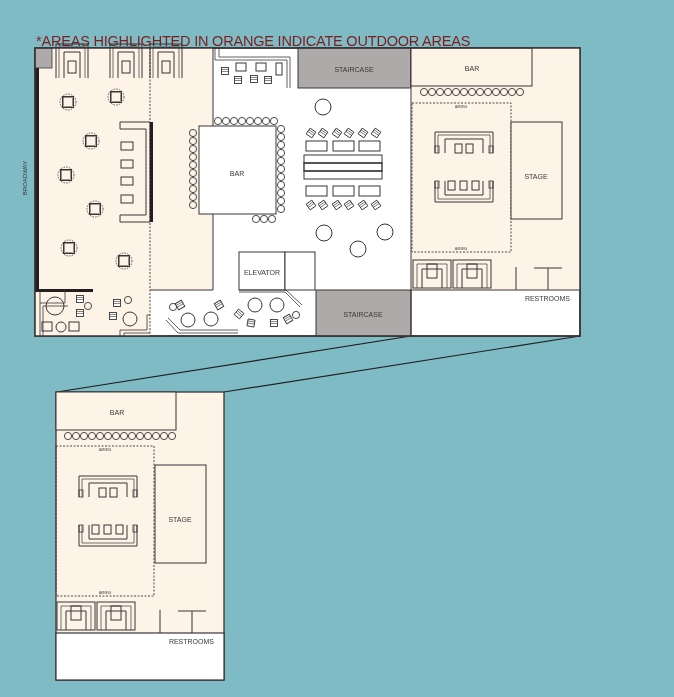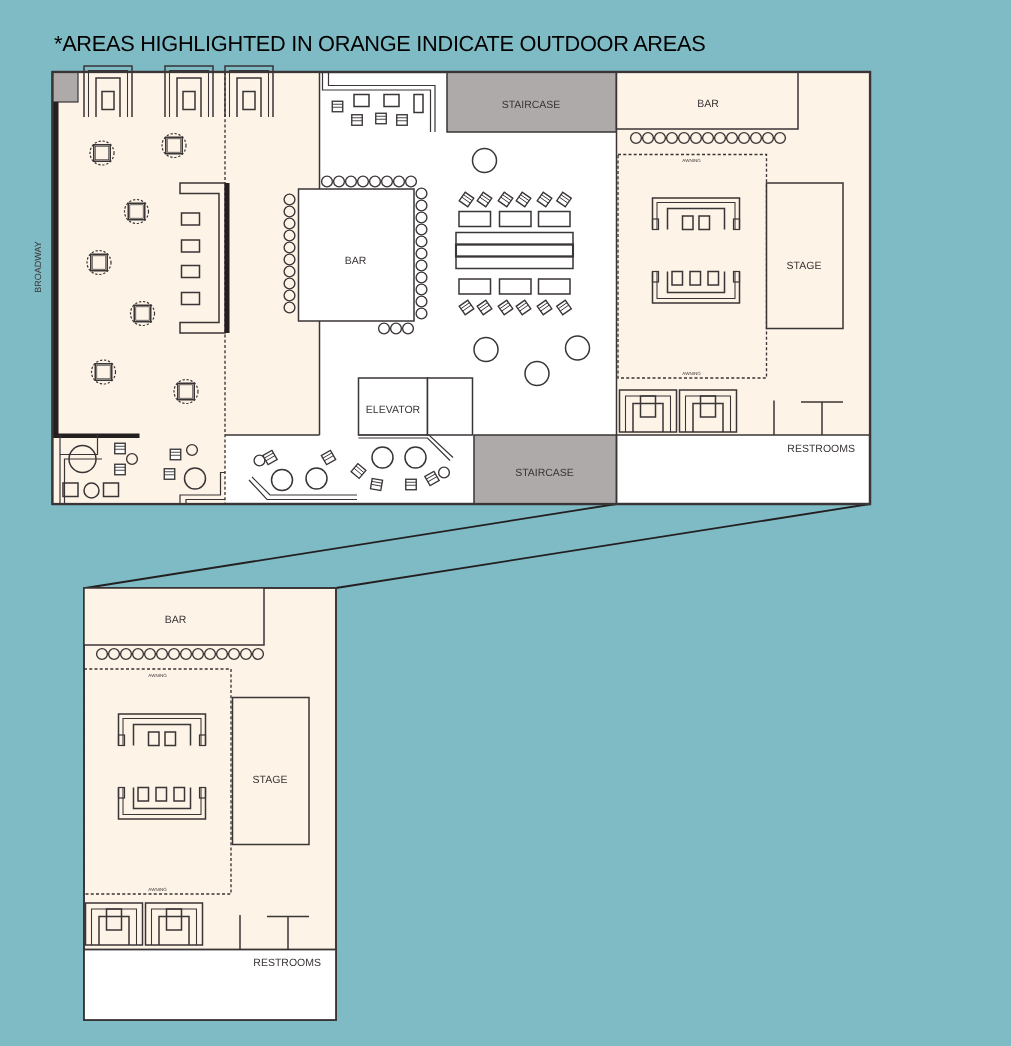--- a/index.html
+++ b/index.html
@@ -1,17 +1,17 @@
 <!DOCTYPE html>
 <html><head>
 <meta charset="utf-8">
 <style>
   html,body{margin:0;padding:0;}
   body{width:674px;height:697px;background:#7fbbc5;position:relative;overflow:hidden;font-family:"Liberation Sans",sans-serif;}
-  .note{position:absolute;left:36px;top:22px;font-size:14.5px;color:#000000;letter-spacing:-0.2px;}
+  .note{position:absolute;left:36px;top:33px;font-size:14.5px;color:#7f1d1d;letter-spacing:-0.2px;}
   svg{position:absolute;left:0;top:0;}
   .lbl{font-family:"Liberation Sans",sans-serif;fill:#3a3536;}
 </style>
 </head>
 <body>
 
 <div class="note">*AREAS HIGHLIGHTED IN ORANGE INDICATE OUTDOOR AREAS</div>
 
 <svg width="674" height="697" viewBox="0 0 674 697">
   <defs>

